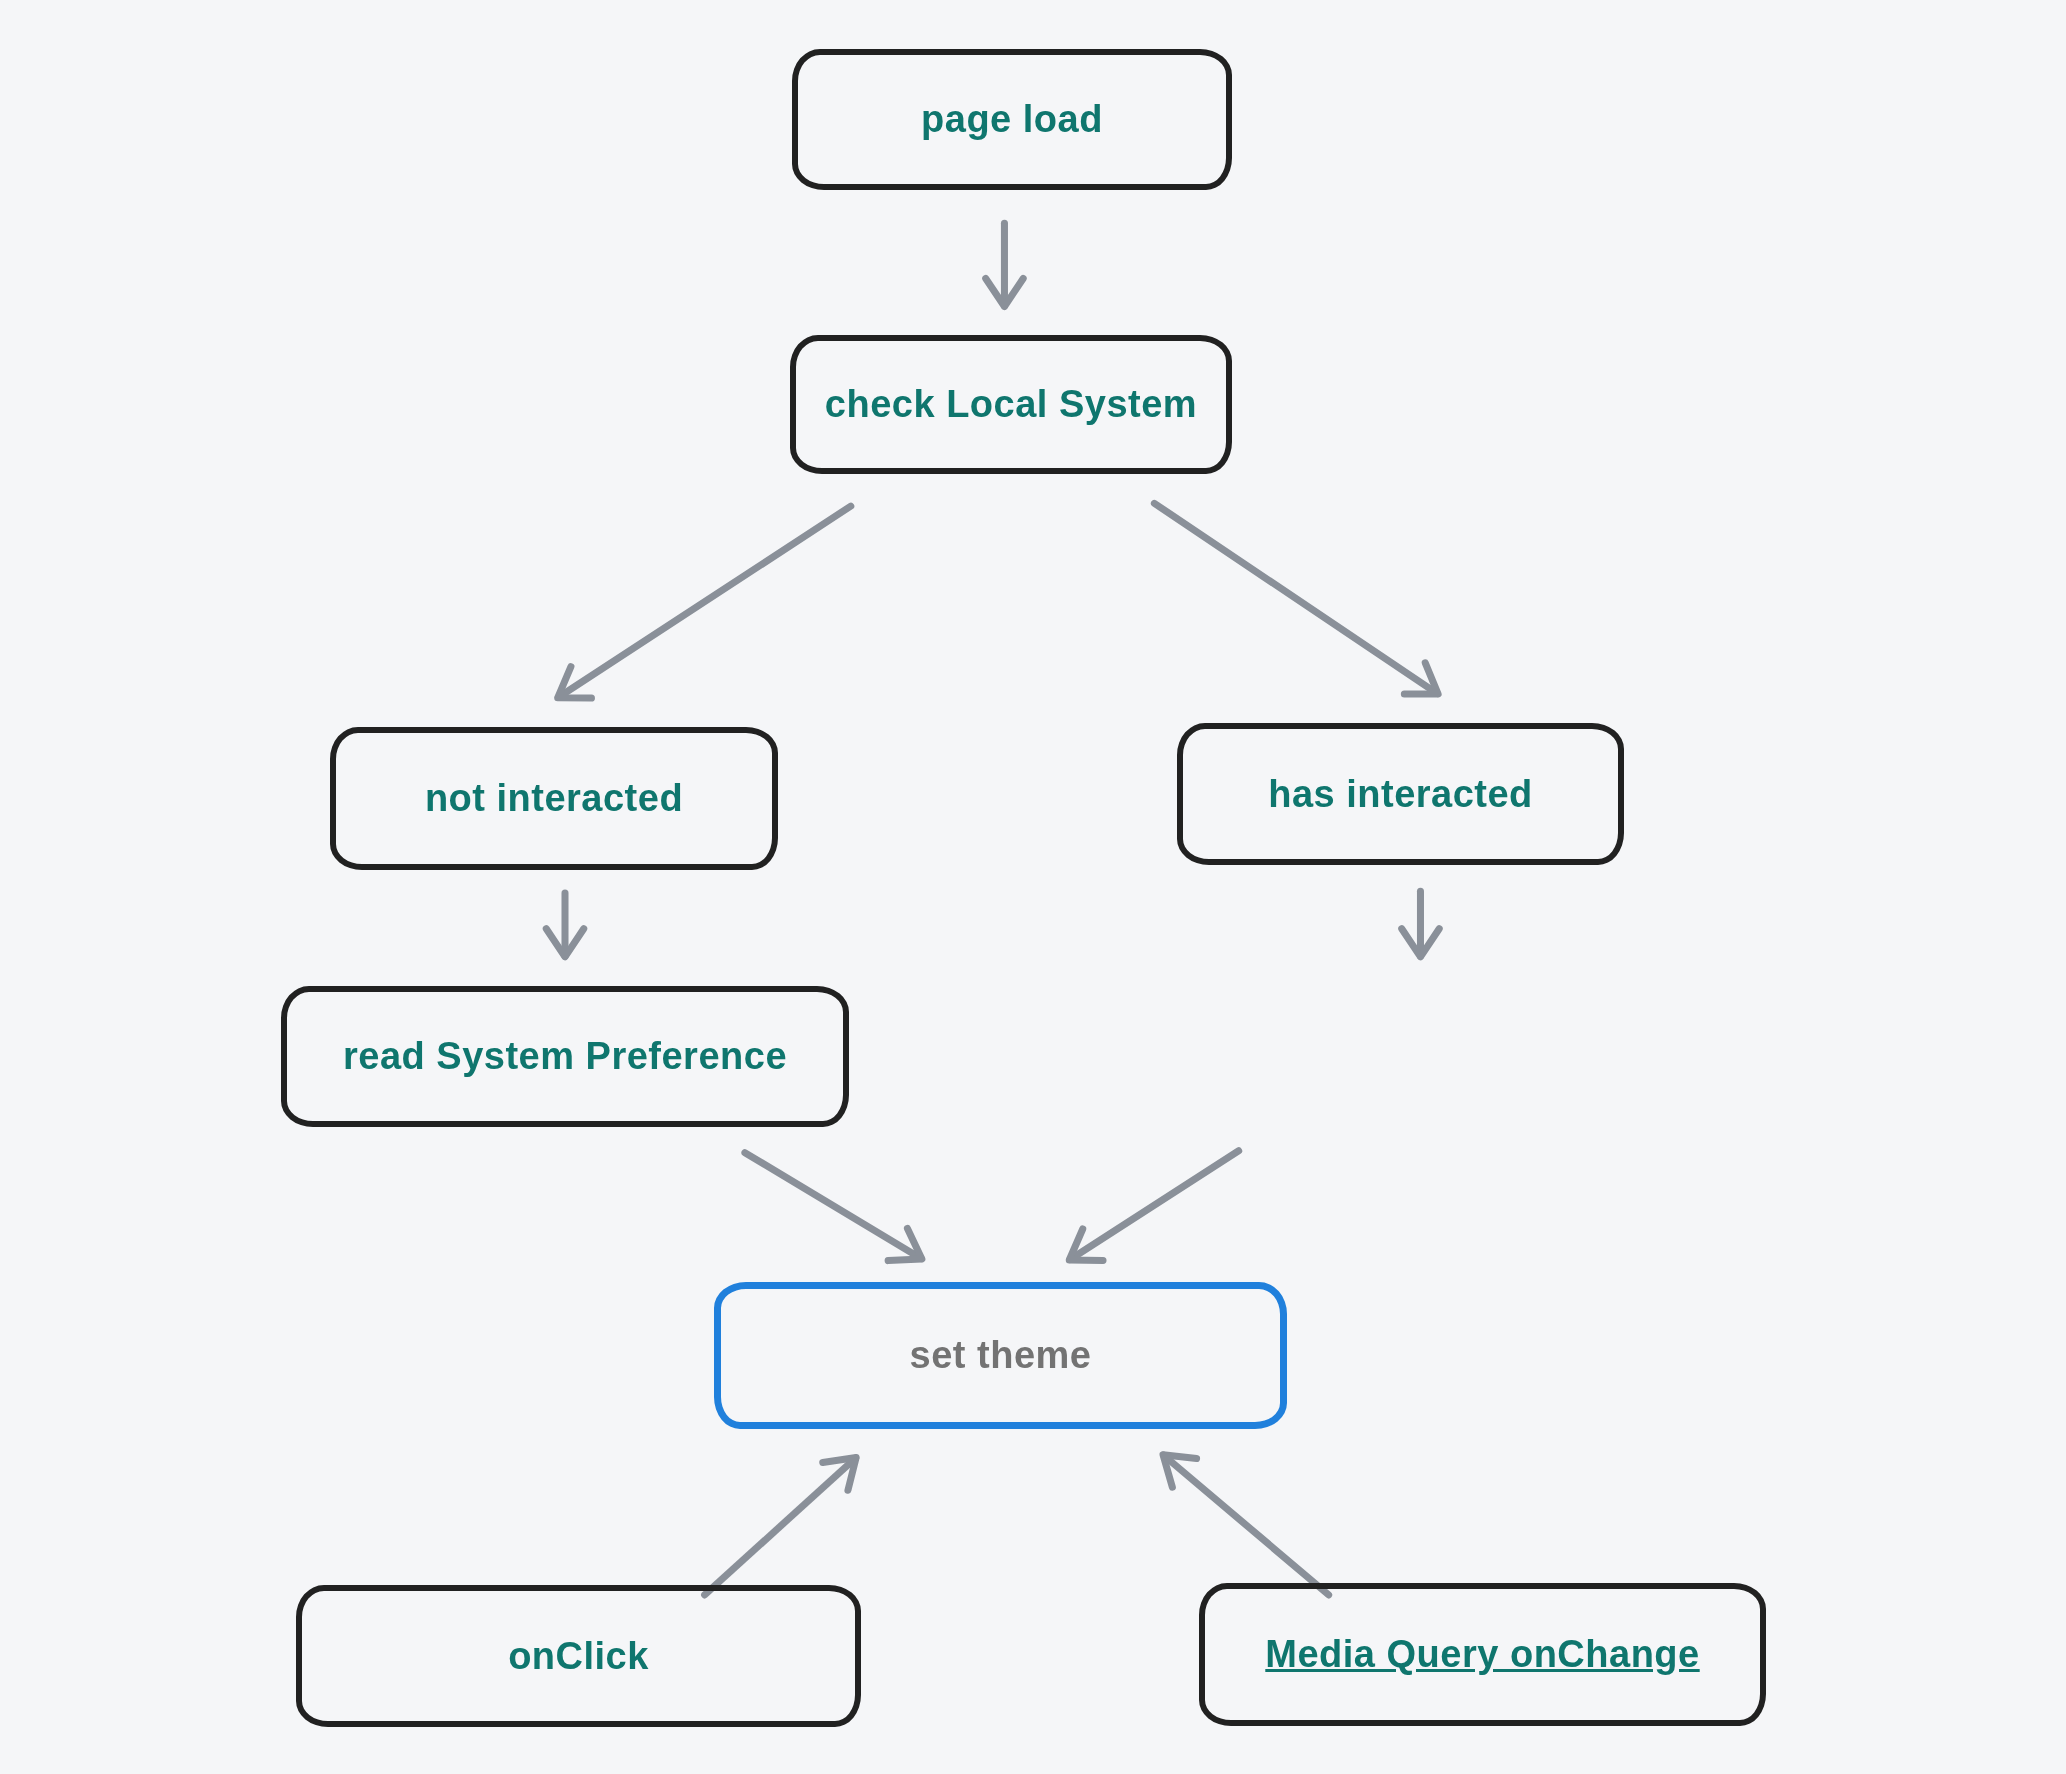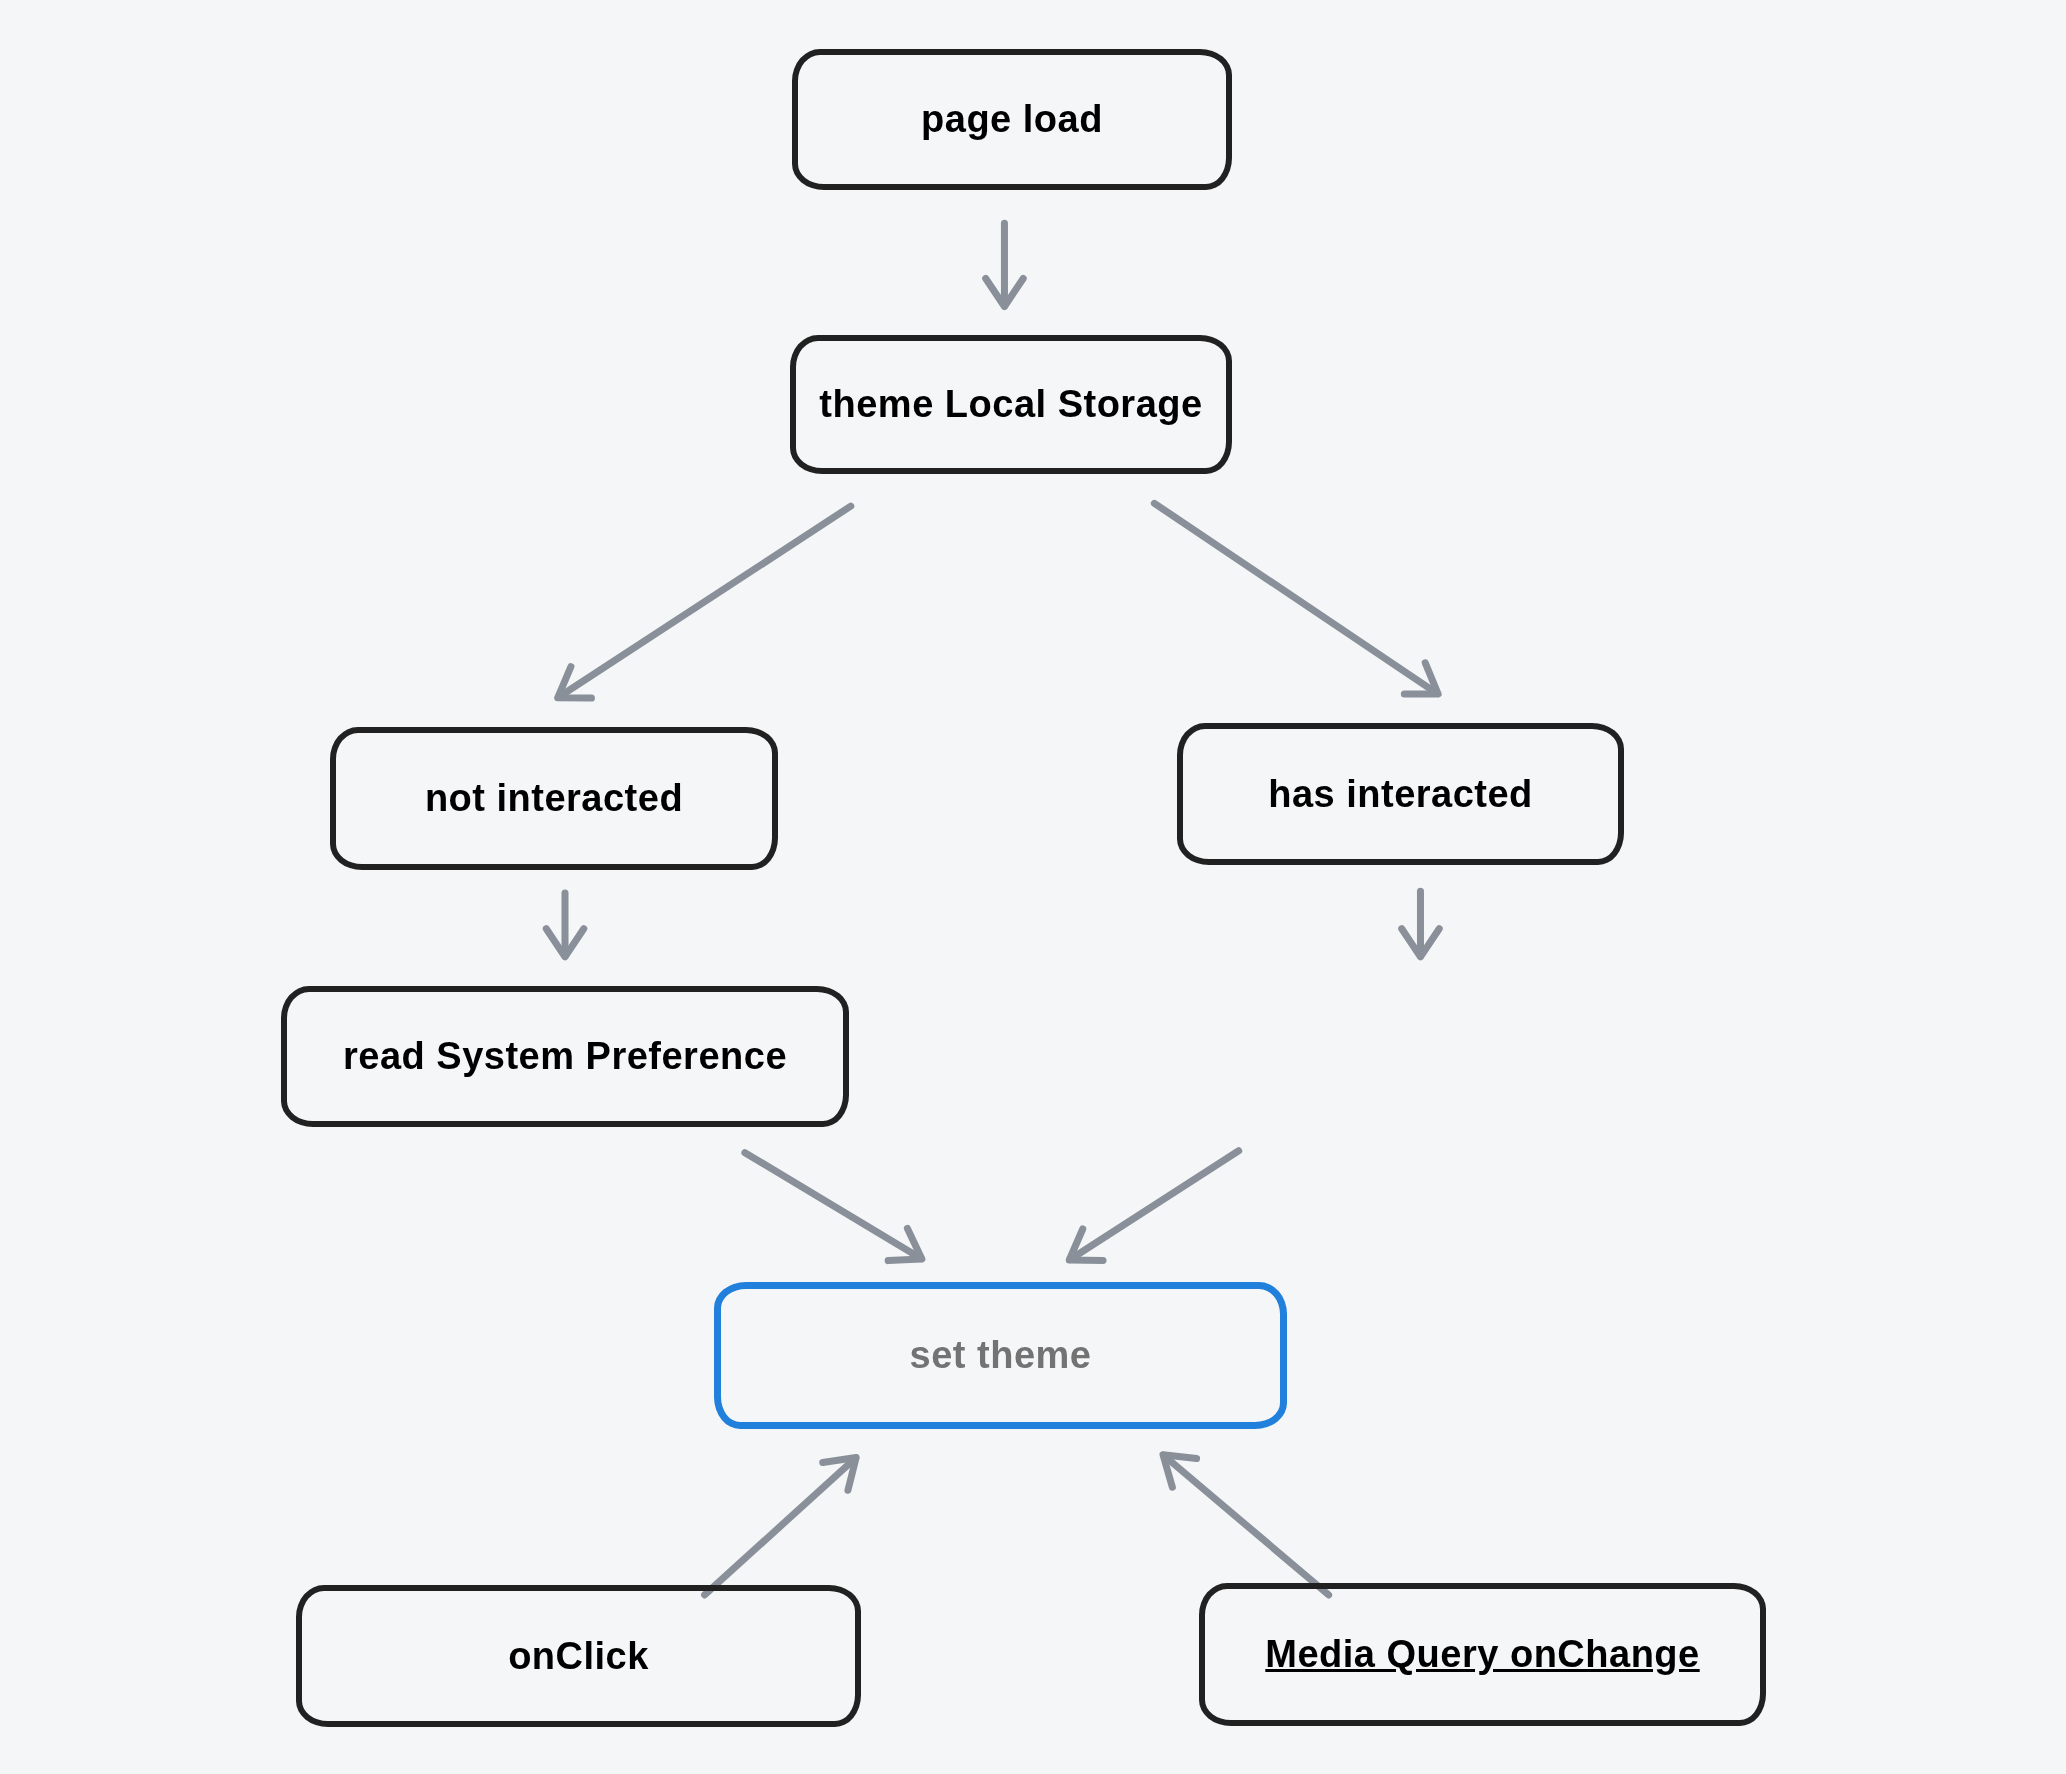--- a/index.html
+++ b/index.html
@@ -23,21 +23,21 @@
   }
   .node {
     position: absolute;
     box-sizing: border-box;
     border: 6.6px solid #212121;
     border-radius: 28px 32px 26px 32px / 32px 26px 32px 26px;
     background: transparent;
     display: flex;
     align-items: center;
     justify-content: center;
-    color: #000000;
+    color: #0f766e;
   }
   .node-label {
     font-size: 38px;
     font-weight: 700;
     letter-spacing: 0.5px;
     white-space: nowrap;
     color: inherit;
   }
   .node.accent {
     border: 7.5px solid #2080dc;
@@ -67,21 +67,21 @@
       <line x1="752" y1="1702" x2="913" y2="1556" marker-end="url(#ah)"></line>
       <line x1="1418" y1="1702" x2="1242" y2="1553" marker-end="url(#ah)"></line>
     </g>
   </svg>
 
   <div class="node" style="left:792px; top:49px; width:440px; height:141px;">
     <span class="node-label">page load</span>
   </div>
 
   <div class="node" style="left:790px; top:335px; width:442px; height:139px;">
-    <span class="node-label">theme Local Storage</span>
+    <span class="node-label">check Local System</span>
   </div>
 
   <div class="node" style="left:330px; top:727px; width:448px; height:143px;text-align:center;">
     <span class="node-label">not interacted</span>
   </div>
 
   <div class="node" style="left:1177px; top:723px; width:447px; height:142px;">
     <span class="node-label">has interacted</span>
   </div>
 

